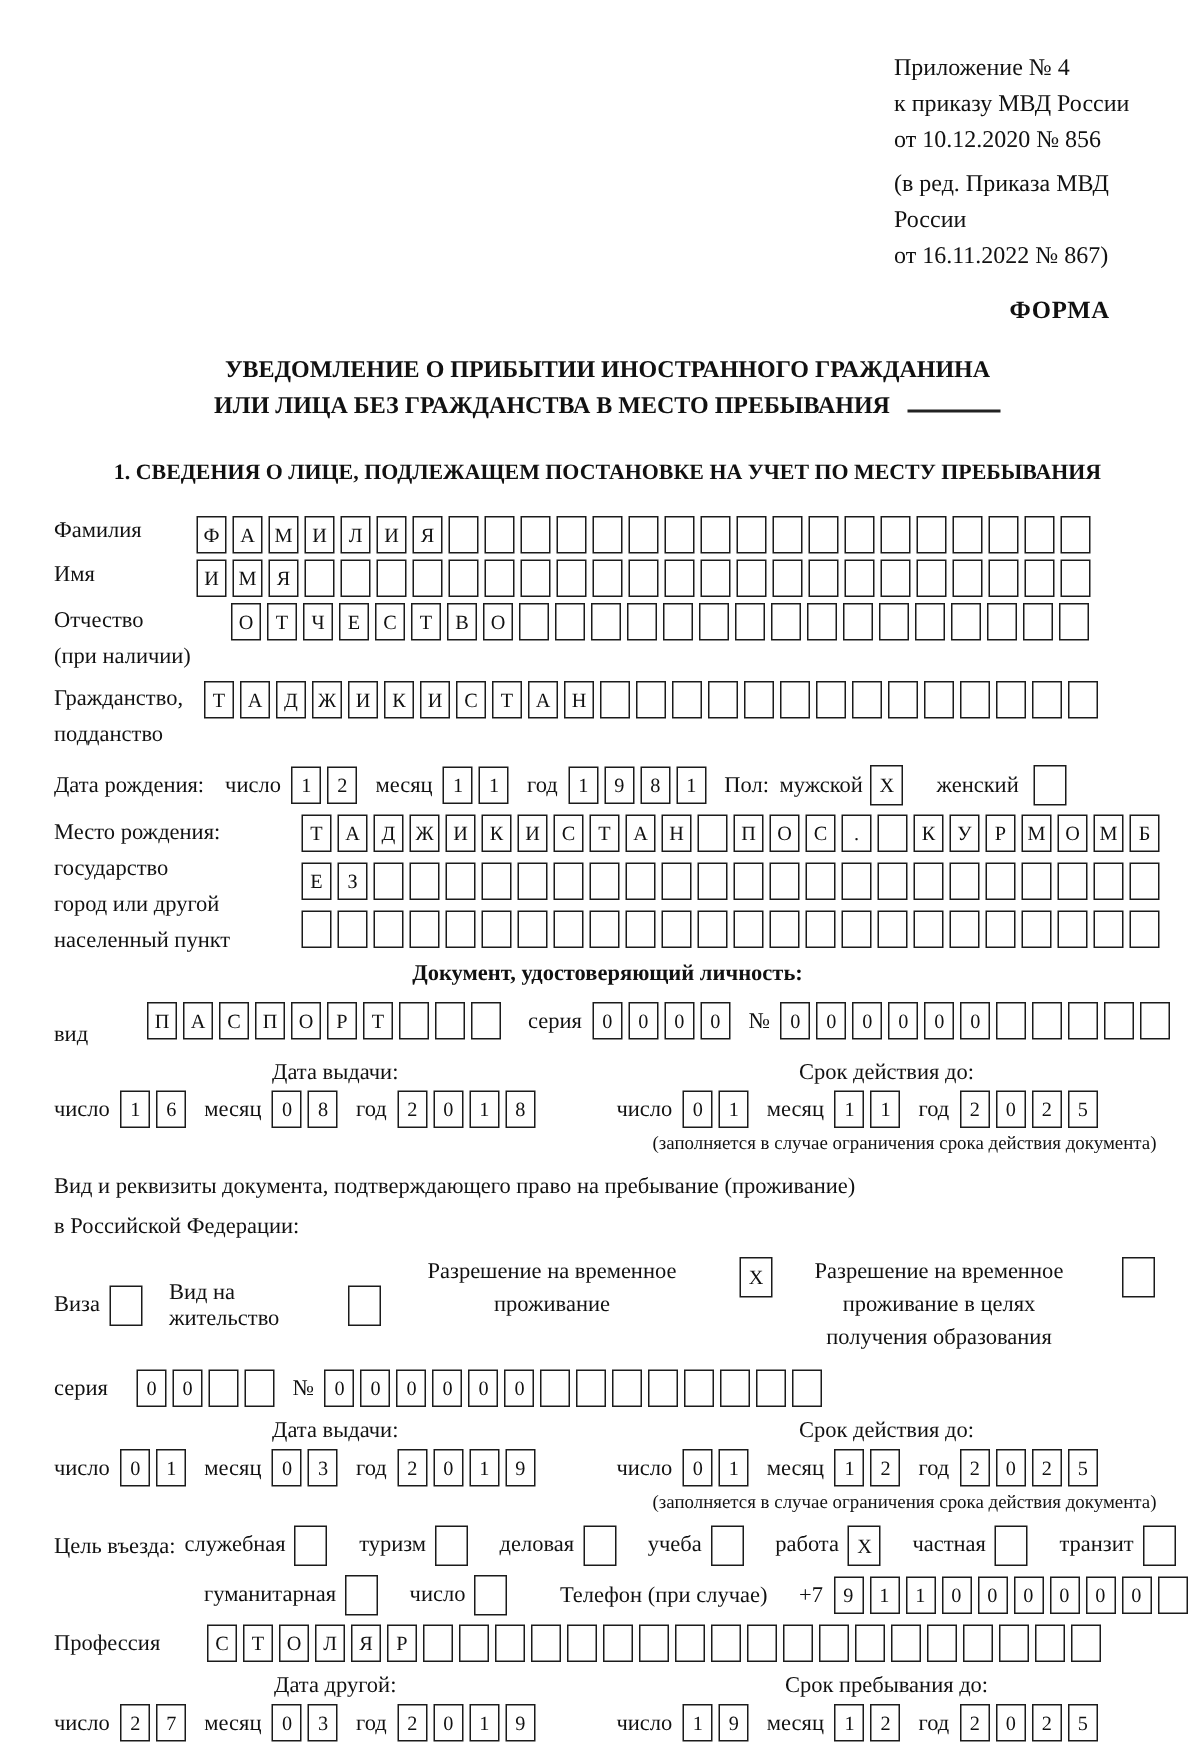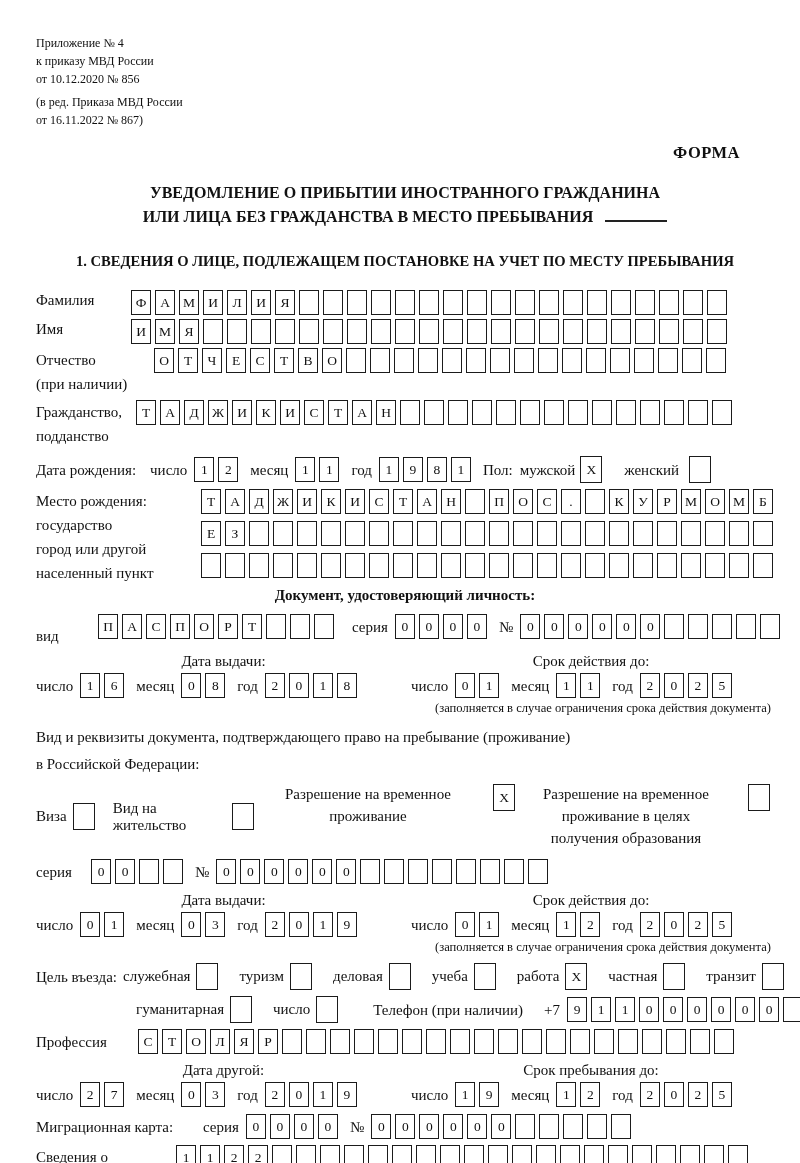--- a/index.html
+++ b/index.html
@@ -1,21 +1,21 @@
 <!DOCTYPE html>
 <html><head>
 <meta charset="utf-8">
 <style>
   html,body{margin:0;padding:0;background:#fff;}
   body{width:800px;height:1163px;overflow:hidden;color:#111;
        font-family:"Liberation Serif","DejaVu Serif",serif;font-size:15px;}
   .page{position:relative;width:800px;height:1163px;box-sizing:border-box;
         padding:34px 26px 0 36px;}
   
-  .appendix{font-size:12px;line-height:1.5;}
+  .appendix{margin-left:560px;font-size:16px;line-height:1.5;}
   .appendix .ed{margin-top:5px;}
   .forma{text-align:right;margin:14px 34px 0 0;font-weight:bold;font-size:16.5px;letter-spacing:.5px;}
   .title{margin-top:18px;text-align:center;font-weight:bold;font-size:16px;line-height:1.5;}
   .blank-line{display:inline-block;width:62px;border-bottom:2.5px solid #222;margin-left:12px;}
   .sec-head{margin-top:24px;text-align:center;font-weight:bold;font-size:14.6px;}
   
   .row{display:flex;align-items:flex-start;margin-top:4px;}
   .rowc{display:flex;align-items:center;margin-top:4px;}
   .lbl{flex:none;line-height:1.35;}
   .w95{width:95px;} .w118{width:118px;} .w100{width:100px;} .w140{width:140px;} .w165{width:165px;}
@@ -566,21 +566,21 @@
         <span class="cells cb">
           <span class="cell"></span>
         </span>
       </span>
     <span class="purpose">
         <span>число</span>
         <span class="cells cb">
           <span class="cell"></span>
         </span>
       </span>
-    <span class="dlabel ml14">Телефон (при наличии)</span>
+    <span class="dlabel ml14">Телефон (при случае)</span>
     <span class="dlabel ml14">+7</span>
     <span class="cells">
         <span class="cell">9</span>
         <span class="cell">1</span>
         <span class="cell">1</span>
         <span class="cell">0</span>
         <span class="cell">0</span>
         <span class="cell">0</span>
         <span class="cell">0</span>
         <span class="cell">0</span>

